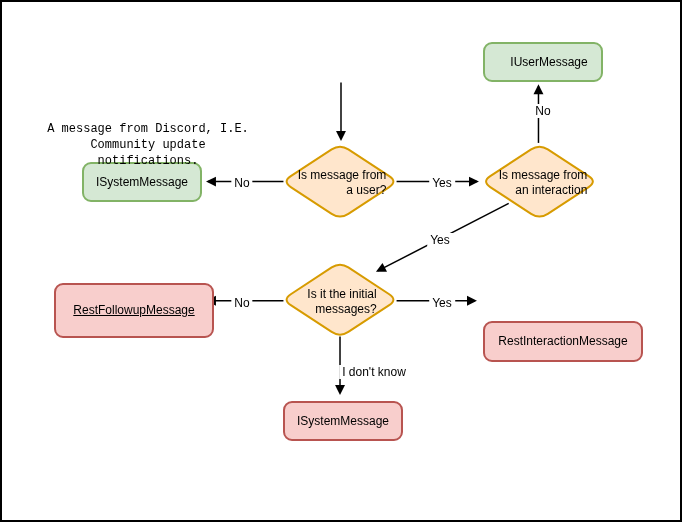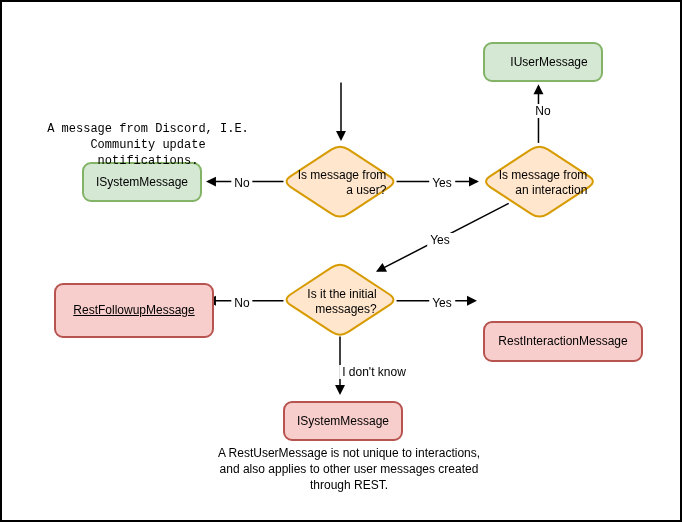--- a/index.html
+++ b/index.html
@@ -77,17 +77,14 @@
   <div class="edge-label" style="left:240px; top:181px;">No</div>
   <div class="edge-label" style="left:440px; top:181px;">Yes</div>
   <div class="edge-label" style="left:541px; top:109px;">No</div>
   <div class="edge-label" style="left:438px; top:238px;">Yes</div>
   <div class="edge-label" style="left:240px; top:301px;">No</div>
   <div class="edge-label" style="left:440px; top:301px;">Yes</div>
   <div class="edge-label" style="left:340px; top:370px;margin-left:32px;">I don't know</div>
 
   <div class="note" style="left:36px; top:119px; width:220px;font-family:Liberation Mono, monospace;">A message from Discord, I.E.
 Community update notifications.</div>
-  <div class="note" style="left:187px; top:443px; width:320px;">A RestUserMessage is not unique to interactions,
-and also applies to other user messages created
-through REST.</div>
 
 </div>
 
 </body></html>

